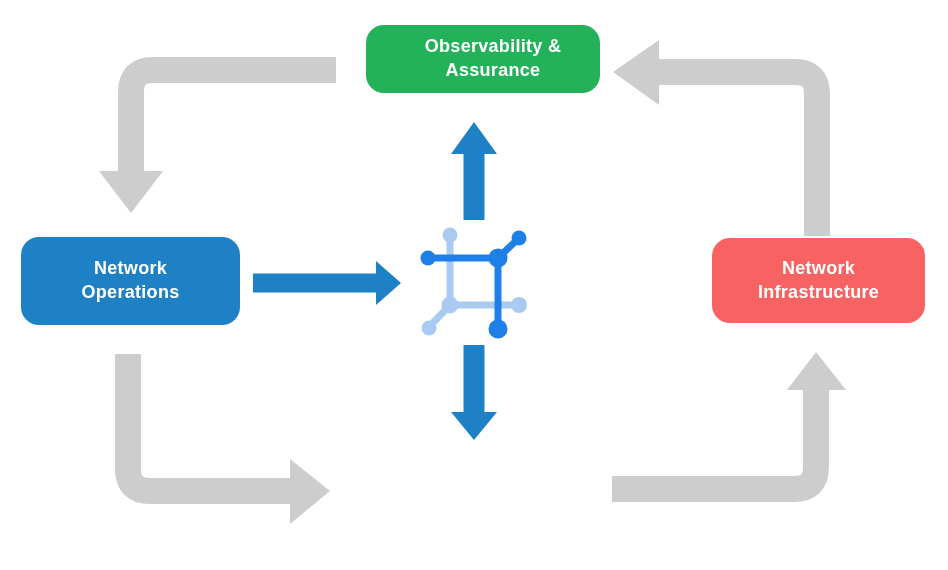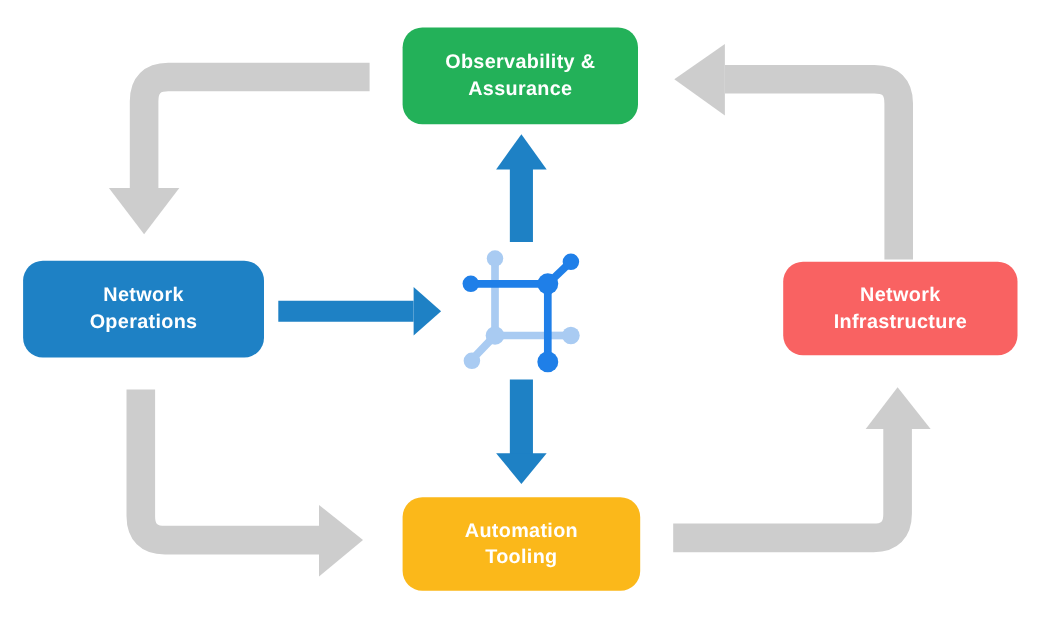--- a/index.html
+++ b/index.html
@@ -16,21 +16,21 @@
     display:flex;align-items:center;justify-content:center;
     border-radius:18px;
     color:#ffffff;
     font-weight:700;
     font-size:18px;
     line-height:1.32;
     letter-spacing:.3px;
     text-align:center;
     white-space:pre-line;
   }
-  .node-obs{left:366px;top:25px;width:214px;height:88px;}
+  .node-obs{left:366px;top:25px;width:214px;height:68px;padding-left:20px;}
   .node-ops{left:21px;top:237px;width:219px;height:88px;}
   .node-infra{left:712px;top:238px;width:213px;height:85px;}
   .node-auto{left:366px;top:452px;width:216px;height:85px;}
 
   .gray-arrow{fill:none;stroke:var(--gray,#cdcdcd);stroke-width:26;stroke-linejoin:round;}
   .gray-head{fill:var(--gray,#cdcdcd);}
   .blue-arrow{fill:none;stroke:var(--blue,#1e81c5);}
   .blue-head{fill:var(--blue,#1e81c5);}
   .mesh-dark-line{fill:none;stroke:var(--mesh-dark,#1f7fe8);stroke-width:7;}
   .mesh-light-line{fill:none;stroke:var(--mesh-light,#a9cbf2);stroke-width:7;}
@@ -98,18 +98,14 @@
 Assurance</span>
   </div>
   <div class="node node-ops" style="background: rgb(30, 129, 197);">
     <span>Network
 Operations</span>
   </div>
   <div class="node node-infra" style="background: rgb(249, 98, 98);">
     <span>Network
 Infrastructure</span>
   </div>
-  <div class="node node-auto" style="background: rgb(251, 184, 26);">
-    <span>Automation
-Tooling</span>
-  </div>
 
 </div>
 
 </body></html>

